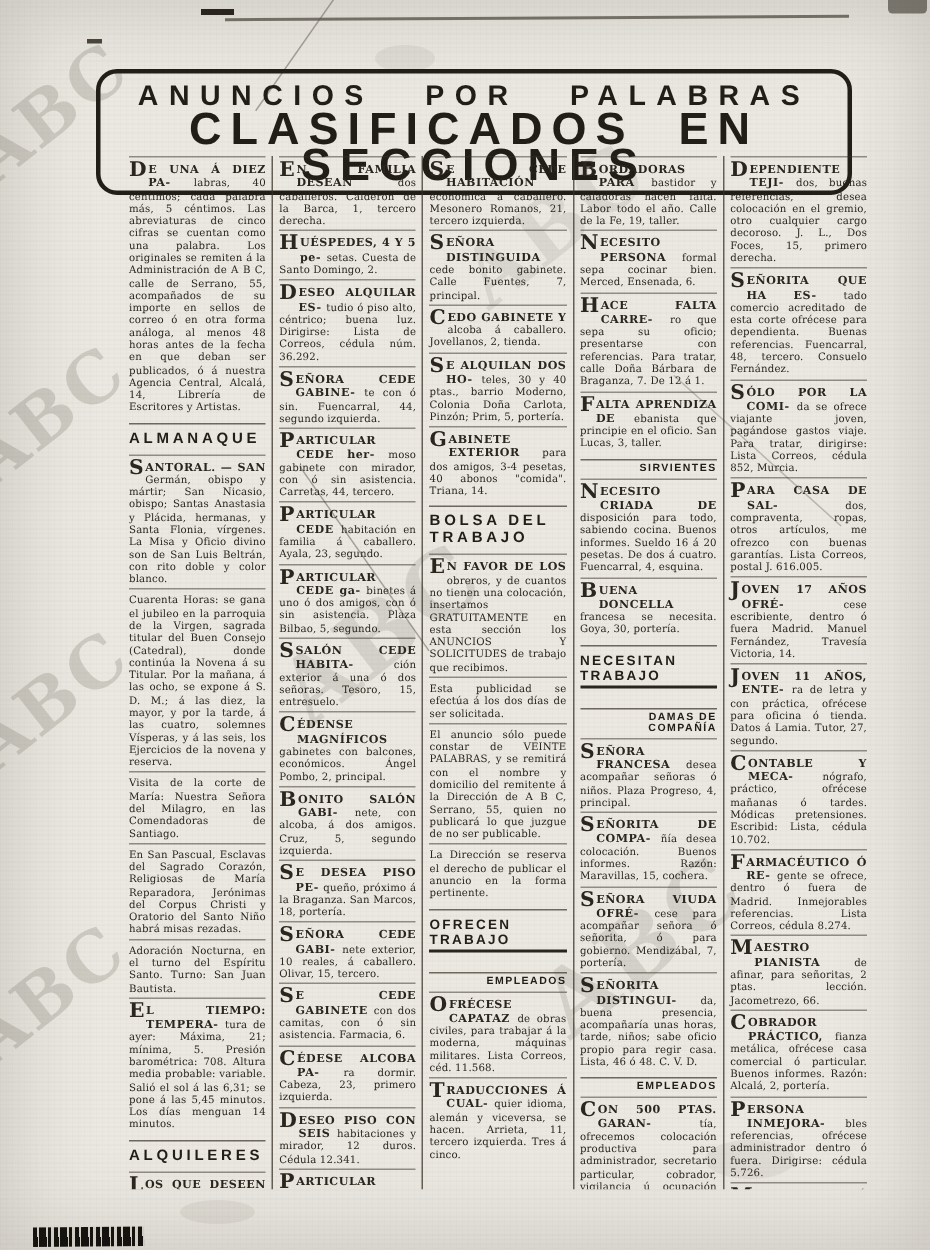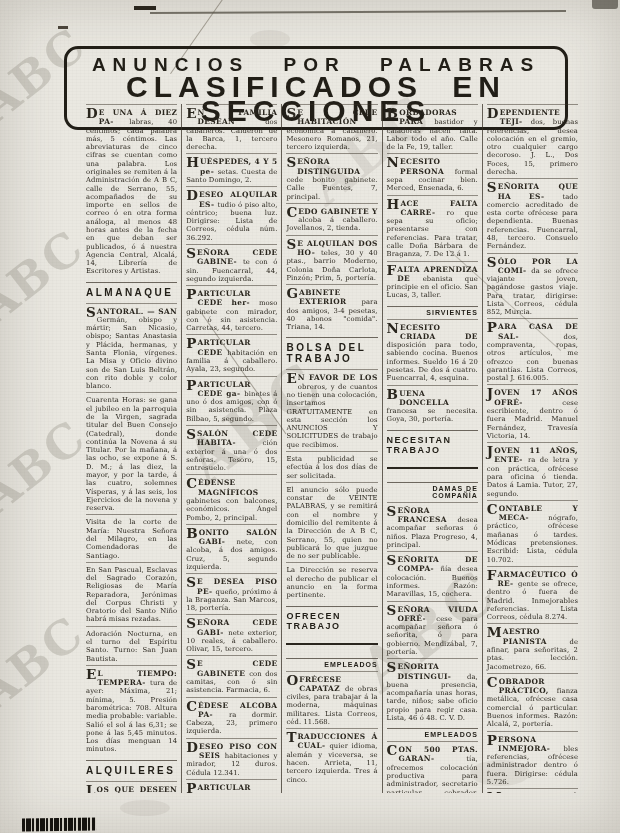--- a/index.html
+++ b/index.html
@@ -42,21 +42,21 @@
   .lead{font-weight:bold;font-size:7.4px;letter-spacing:0.35px;}
   .adbody{font-size:6.8px;margin-top:45px;}
   .section-header{
     text-align:left;font-weight:bold;font-size:10px;letter-spacing:2.5px;
     font-family:"Liberation Sans", sans-serif;color:#211e17;
     border-top:1px solid rgba(55,48,38,0.7);
     margin:4px 0 3px;padding:4px 0 2px;
   }
   .header2{
     font-size:9px;letter-spacing:1.5px;
-    border-bottom:2px solid #2a261e;padding-bottom:12px;margin-bottom:13px;
+    border-bottom:2px solid #2a261e;padding-bottom:2px;margin-bottom:13px;
   }
   .subheader{
     text-align:right;font-weight:bold;font-size:7px;letter-spacing:1px;
     font-family:"Liberation Sans", sans-serif;
     border-top:1px solid rgba(55,48,38,0.7);
     margin:4px 0 2px;padding:2px 0 1px;color:#211e17;
   }
 
   
   .wm{

